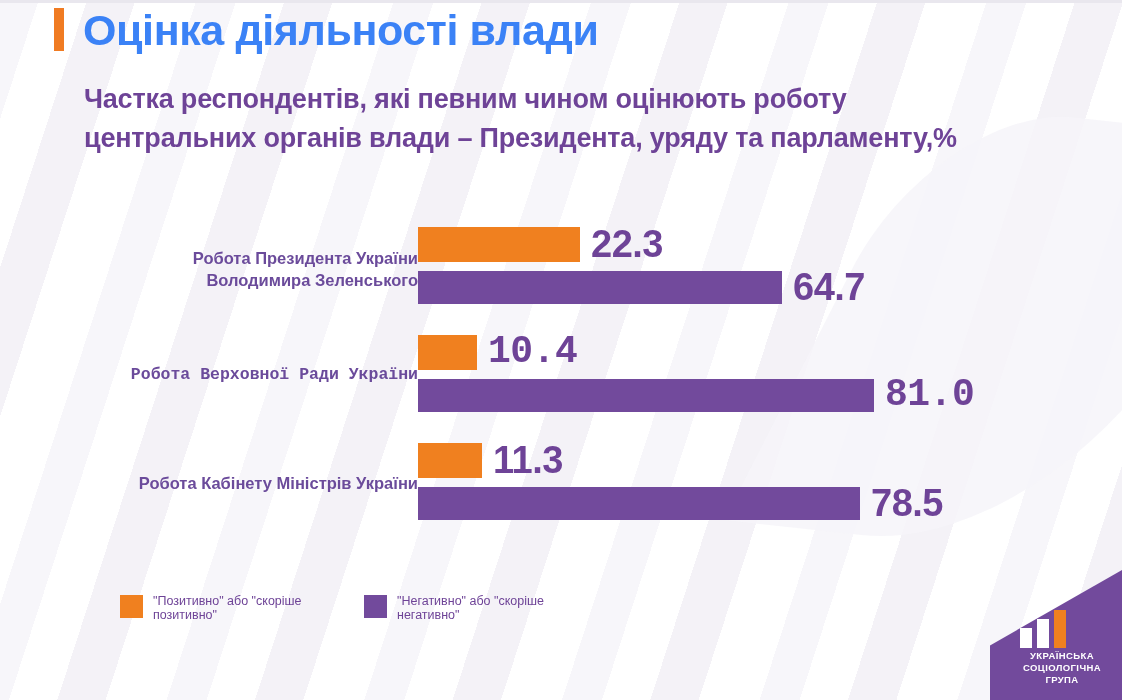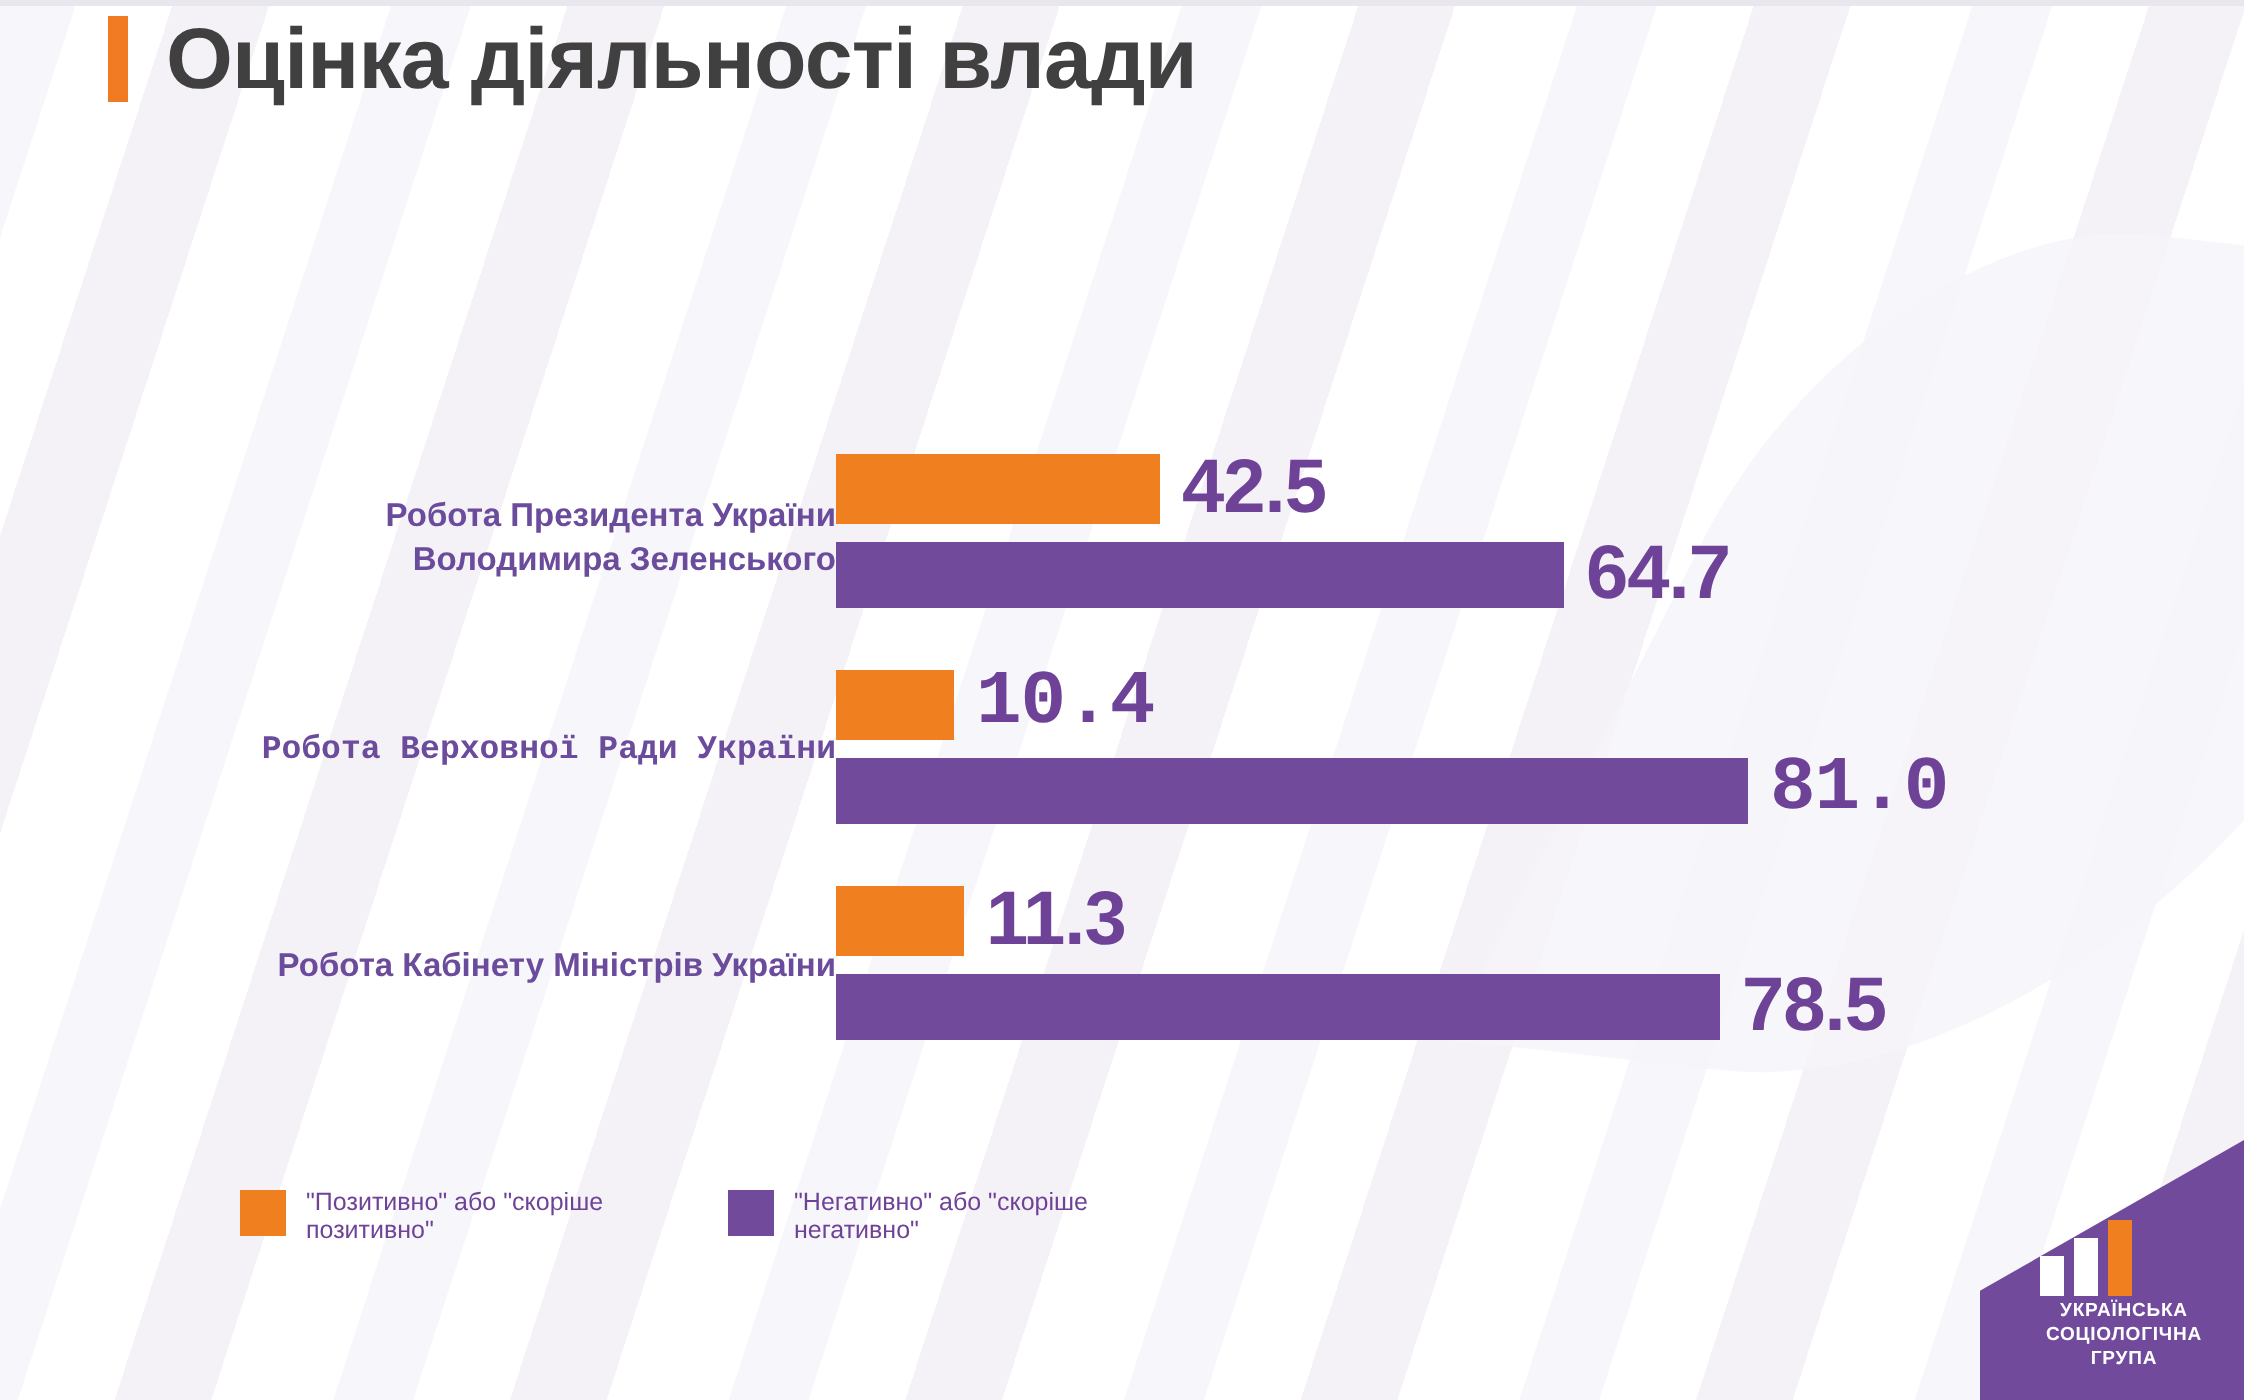--- a/index.html
+++ b/index.html
@@ -71,21 +71,21 @@
     align-items: flex-start;
   }
   #title-accent {
     width: 10px;
     height: 43px;
     background: #F07B22;
     margin-right: 19px;
     flex: none;
   }
   #title-text {
-    color: #404040;
+    color: #3b82f6;
     font-size: 43px;
     font-weight: bold;
     line-height: 44px;
     letter-spacing: -0.4px;
     white-space: nowrap;
   }
 
   #subtitle {
     position: absolute;
     top: 80px;
@@ -222,31 +222,35 @@
 
   <div id="bg-stripes"></div>
   <div id="bg-swoosh"></div>
   <div id="top-hairline"></div>
 
   <div id="header">
     <div id="title-accent"></div>
     <div id="title-text">Оцінка діяльності влади</div>
   </div>
 
+  <div id="subtitle">
+    <span class="sub-line">Частка респондентів, які певним чином оцінюють роботу</span>
+    <span class="sub-line">центральних органів влади – Президента, уряду та парламенту,%</span>
+  </div>
 
   <div id="chart">
 
     <div class="group" style="top:20px;height:100px;">
       <div class="cat-label" style="top:22px;">
         <span class="cl-line">Робота Президента України</span>
         <span class="cl-line">Володимира Зеленського</span>
       </div>
       <div class="bar-row" style="top:0px;">
         <div class="bar pos" style="width:162px;"></div>
-        <div class="bar-value">42.5</div>
+        <div class="bar-value">22.3</div>
       </div>
       <div class="bar-row" style="top:43px;">
         <div class="bar neg" style="width:364px;"></div>
         <div class="bar-value">64.7</div>
       </div>
     </div>
 
     <div class="group" style="top:128px;height:100px;font-family:Liberation Mono, monospace;">
       <div class="cat-label" style="top:31px;">
         <span class="cl-line">Робота Верховної Ради України</span>

